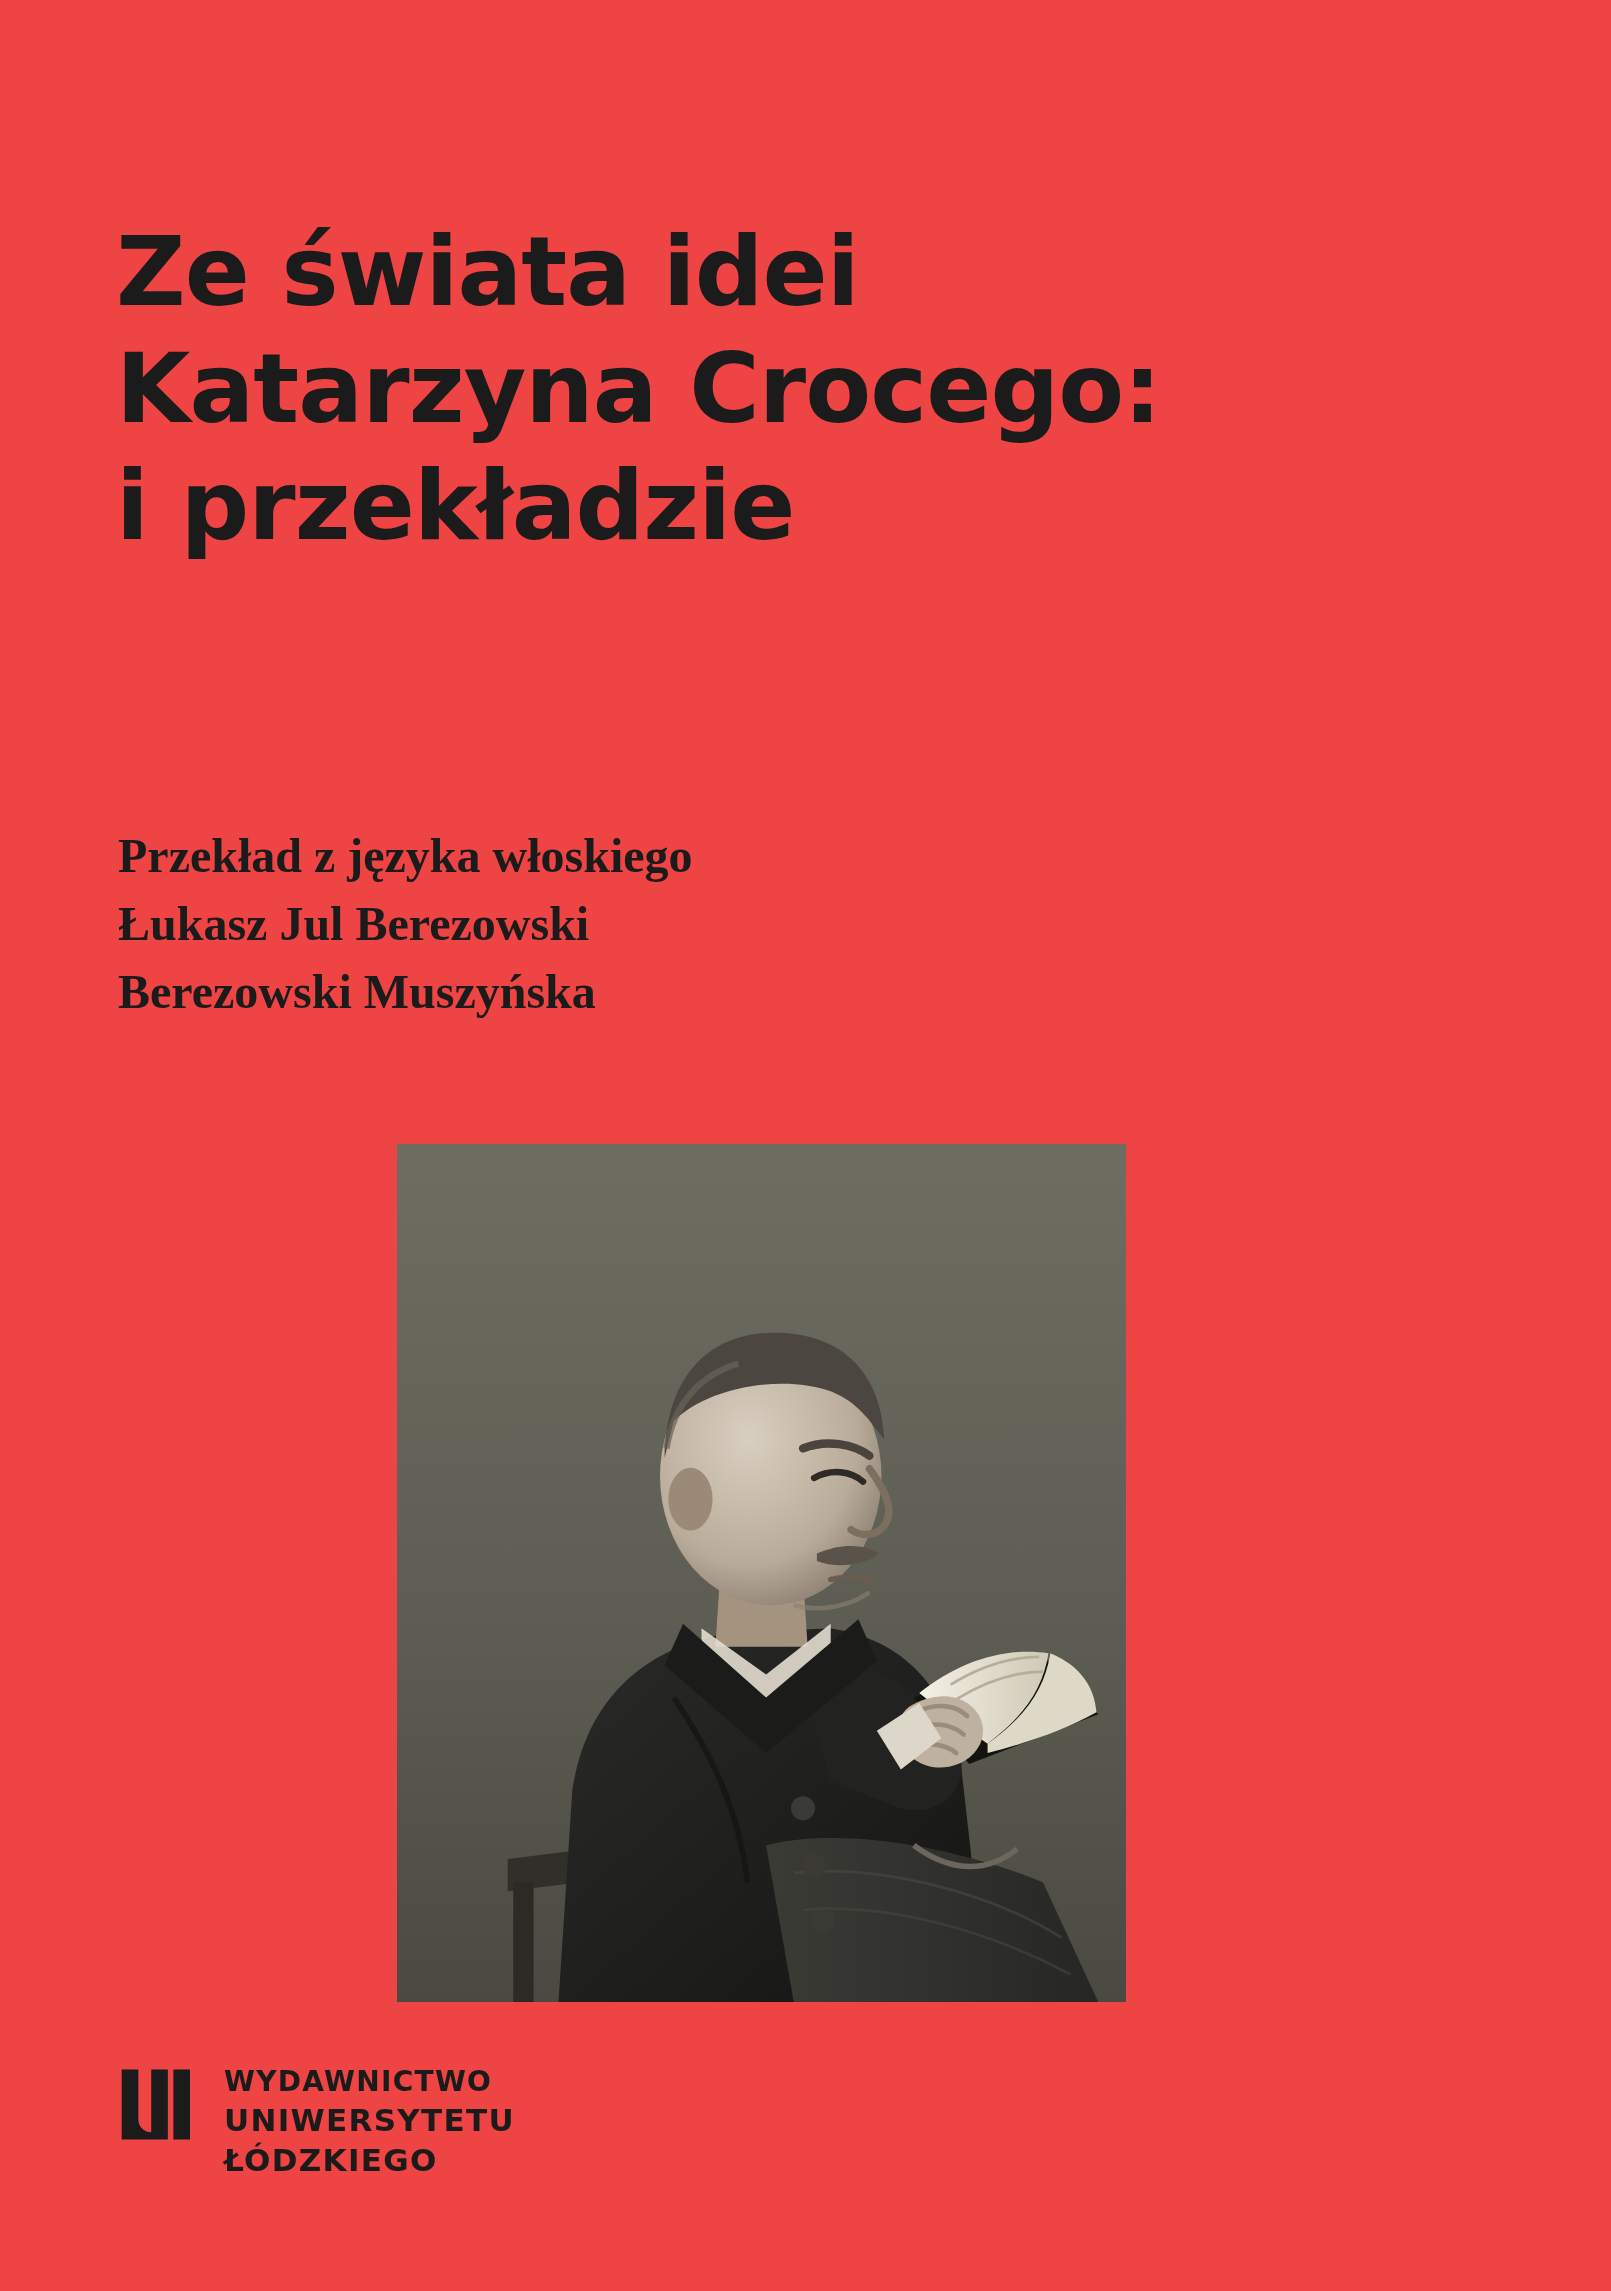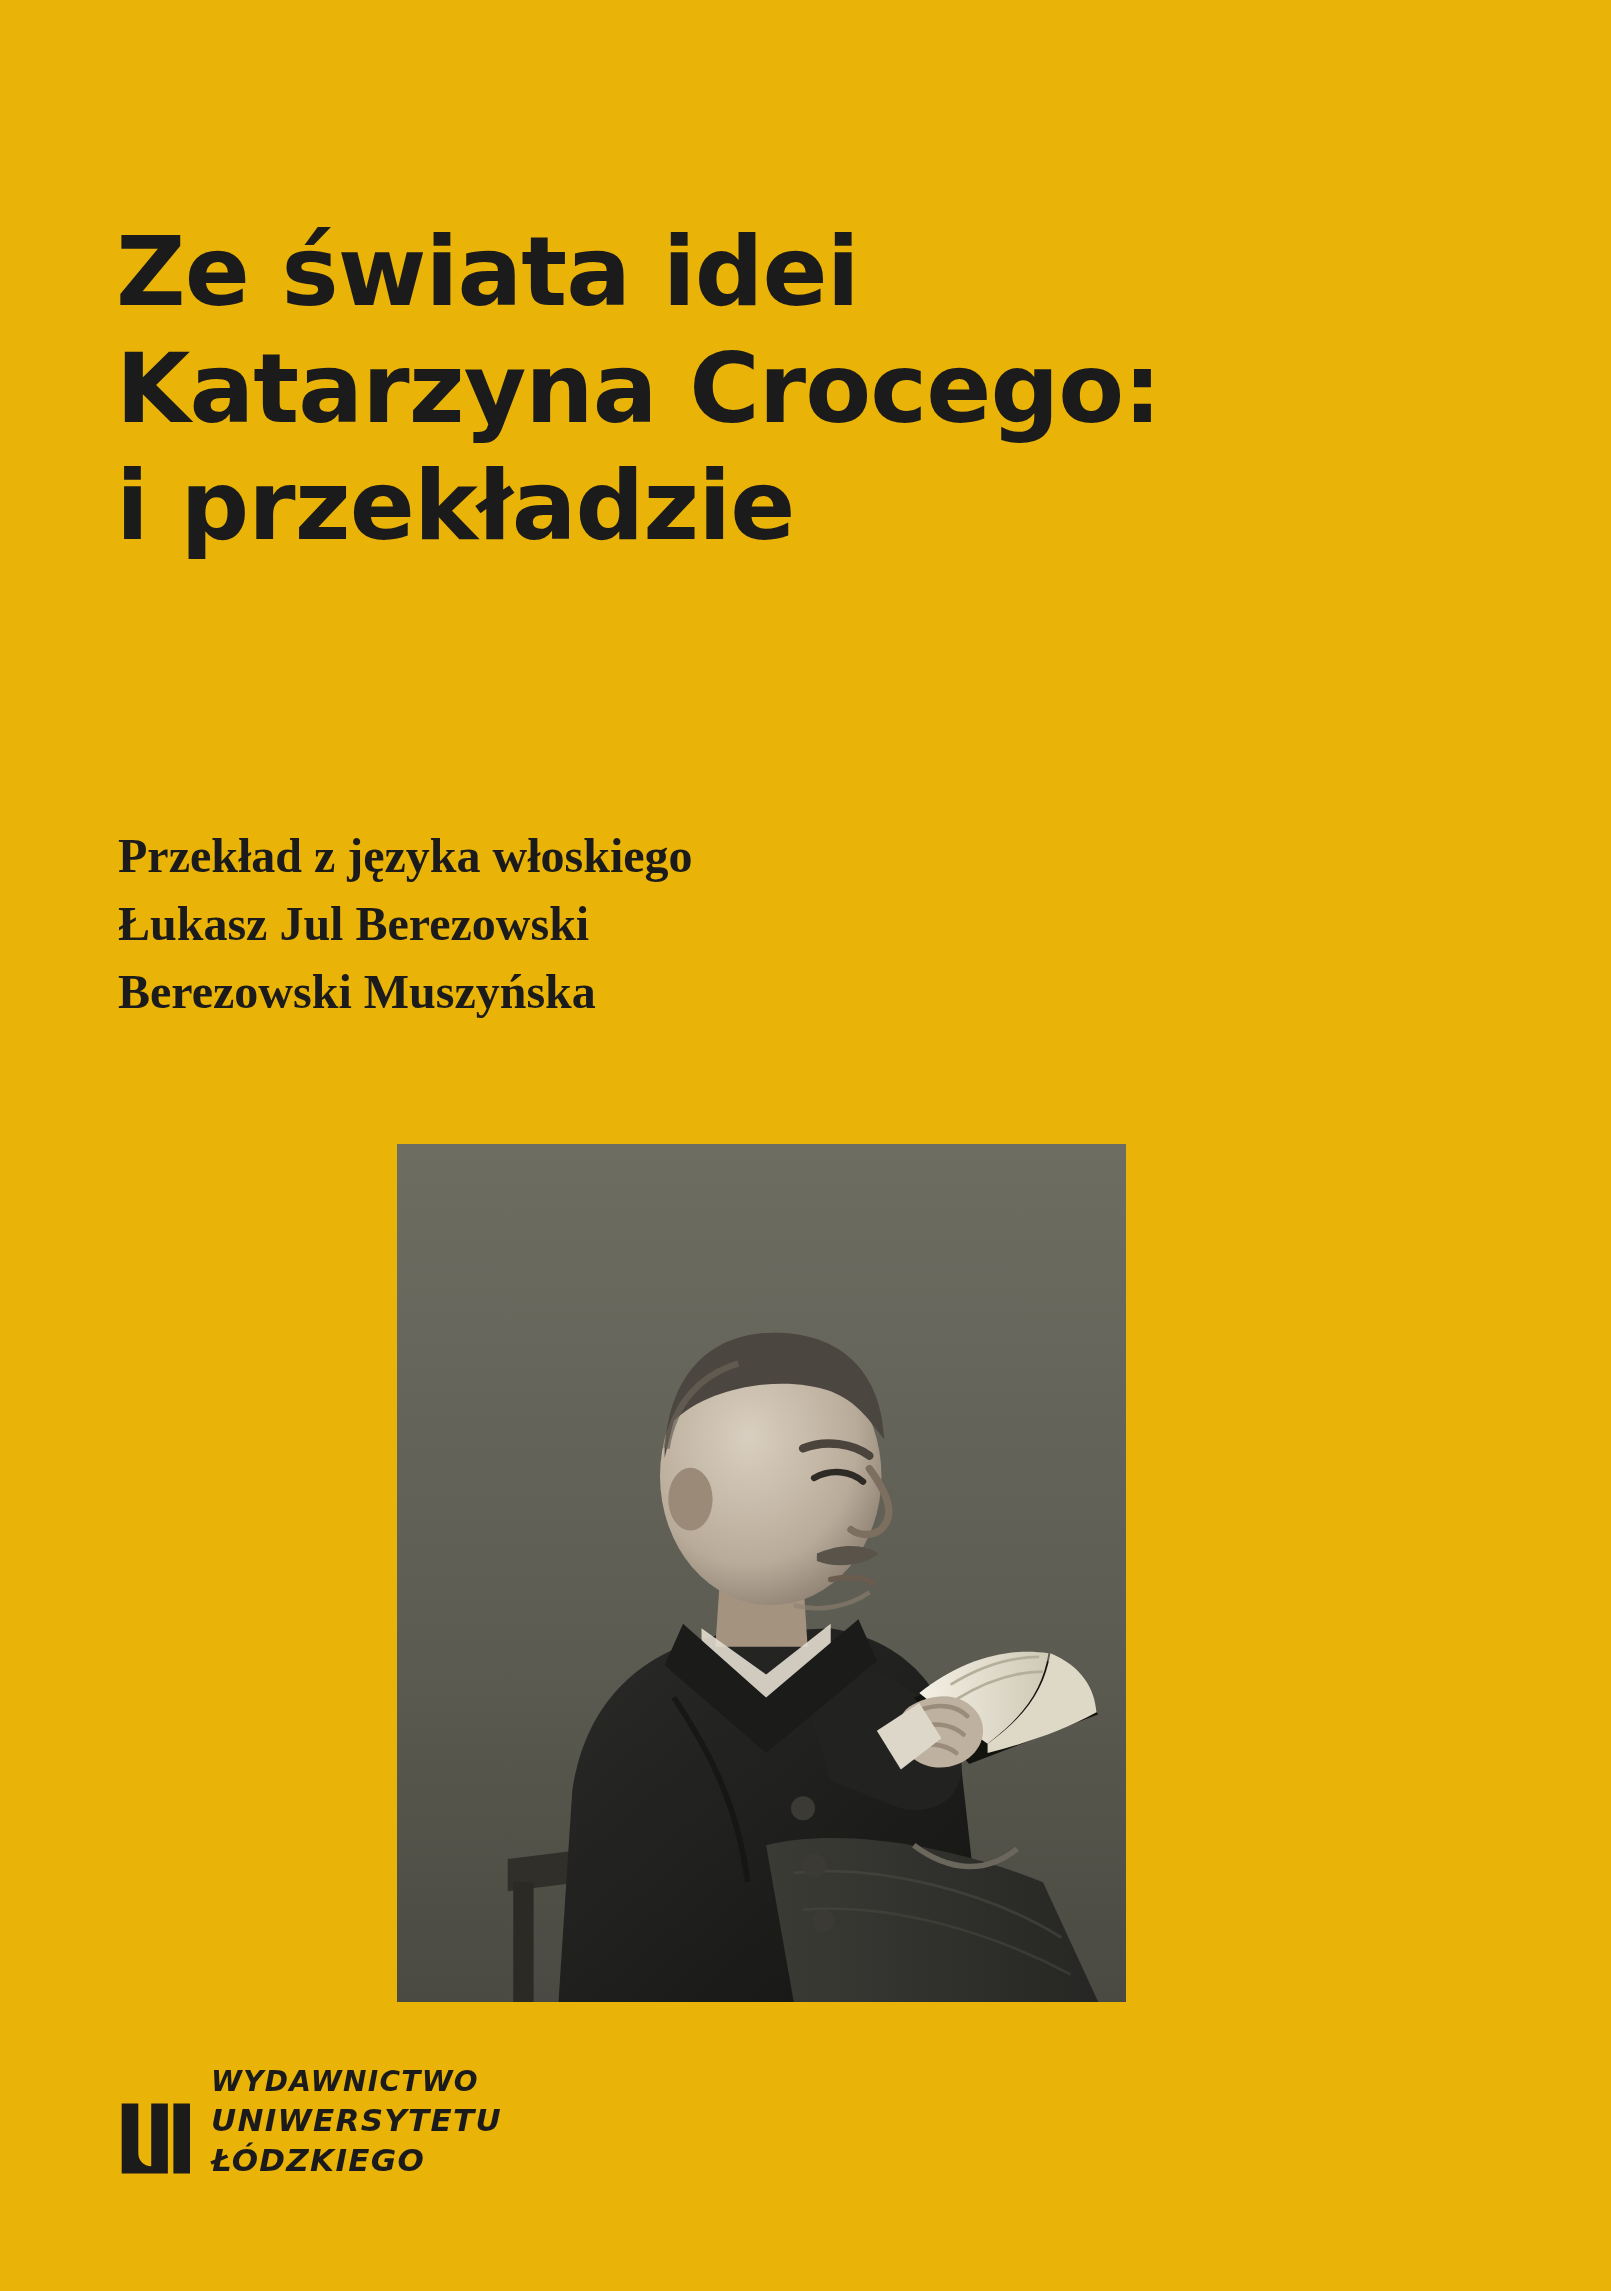--- a/index.html
+++ b/index.html
@@ -10,21 +10,21 @@
     width: 1611px;
     height: 2292px;
     background: #ece996;
     font-family: "DejaVu Sans", sans-serif;
     overflow: hidden;
     position: relative;
   }
   .cover {
     position: absolute;
     inset: 0;
-    background: #eab308;
+    background: #ef4444;
   }
   .title-block {
     position: absolute;
     left: 116px;
     top: 214px;
     width: 1384px;
   }
   .title-line {
     font-size: 96px;
     font-weight: 700;
@@ -59,23 +59,22 @@
   .portrait-svg {
     display: block;
     width: 100%;
     height: 100%;
   }
   .publisher {
     position: absolute;
     left: 118px;
     top: 2062px;
     display: flex;
-    align-items: flex-end;
-    gap: 21px;
-    font-style: italic;
+    align-items: flex-start;
+    gap: 34px;
   }
   .pub-mark {
     width: 72px;
     height: 85px;
     flex: none;
   }
   .pub-text {
     display: flex;
     flex-direction: column;
     justify-content: flex-start;

